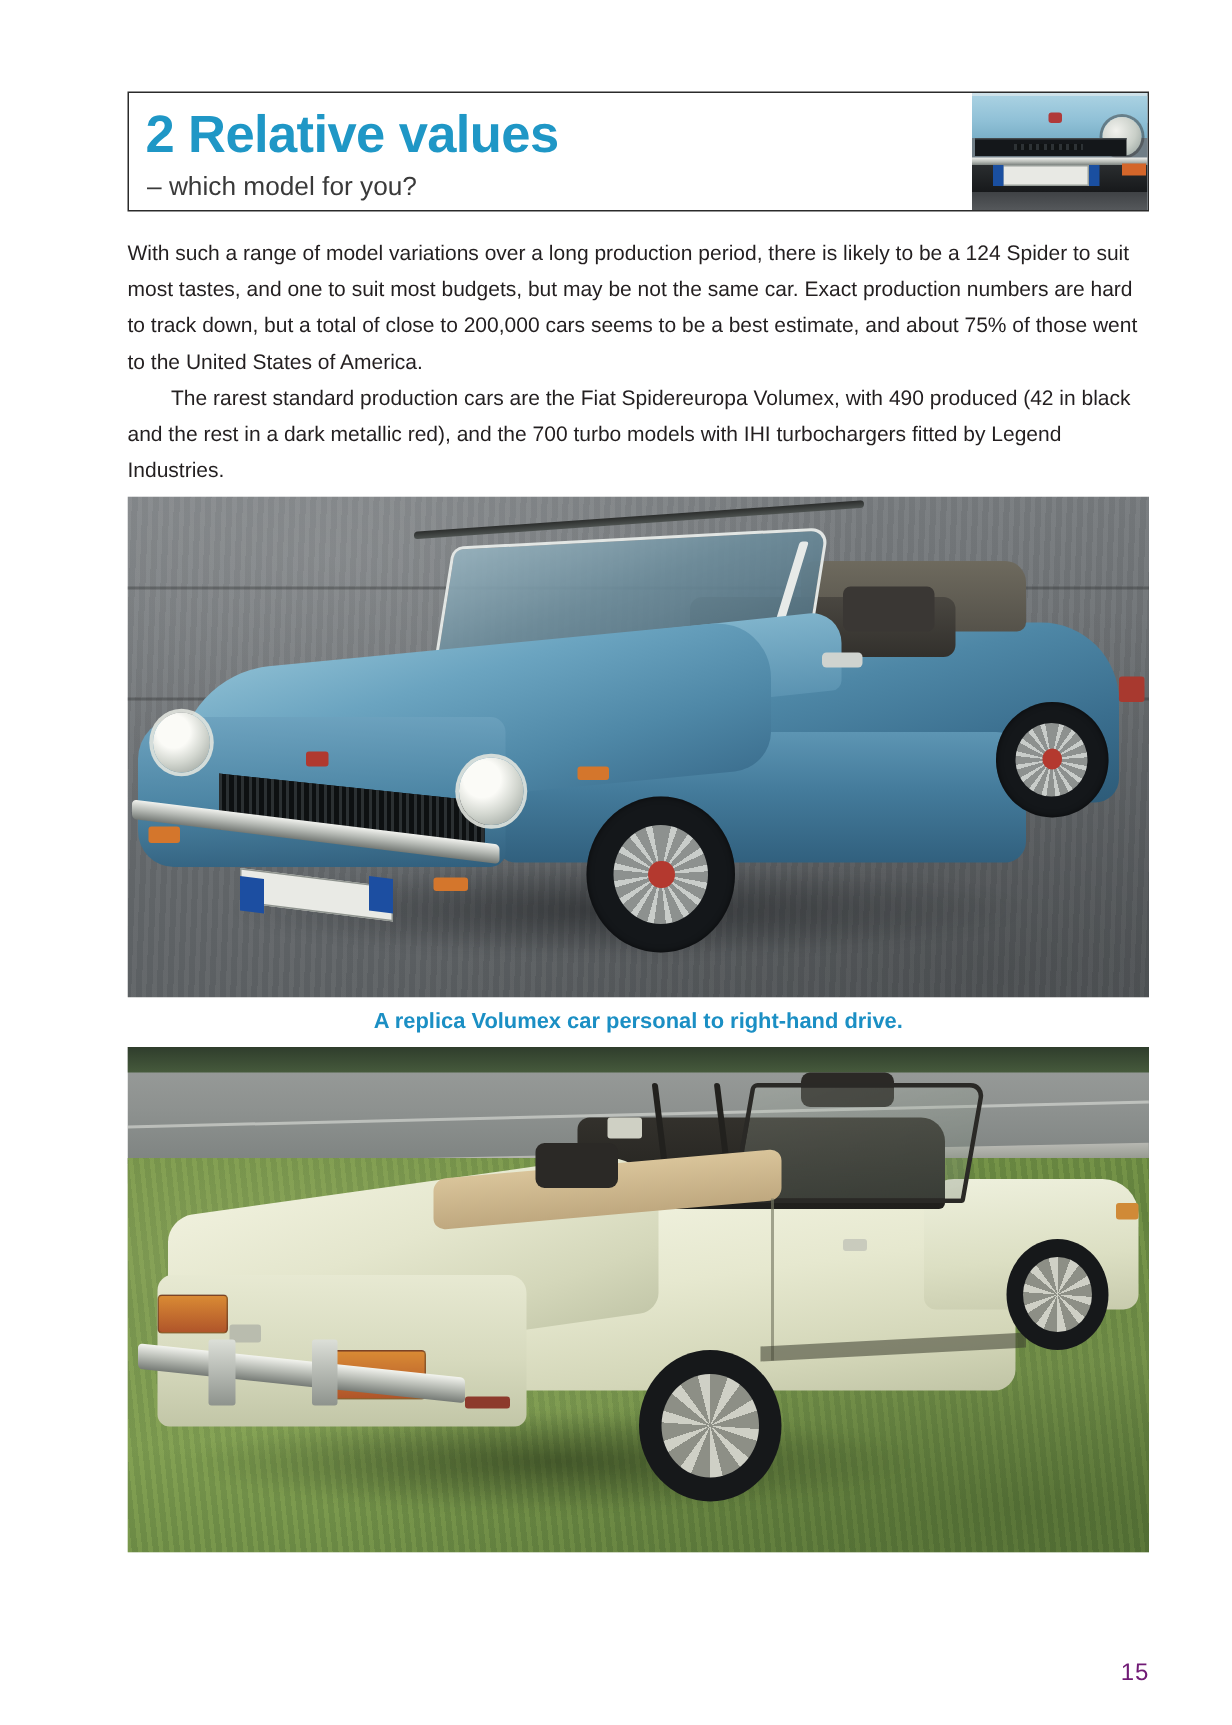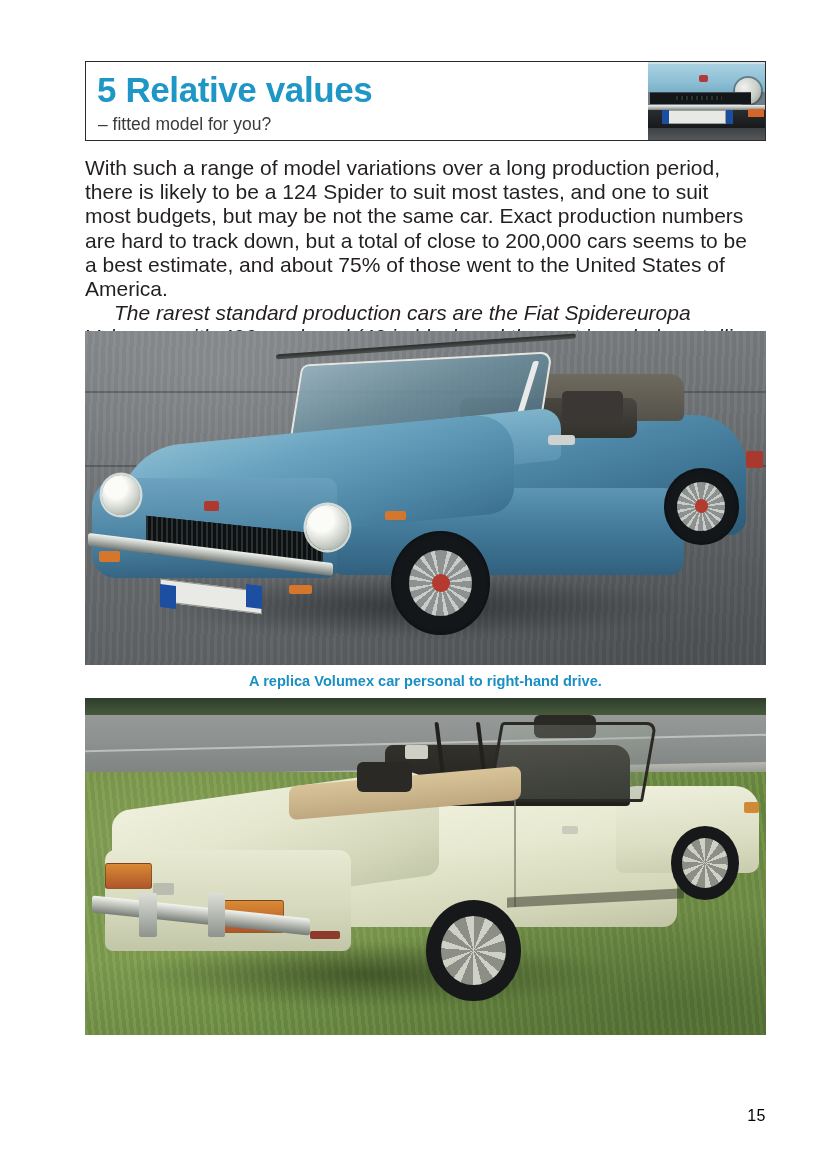--- a/index.html
+++ b/index.html
@@ -93,27 +93,27 @@
   .thumb-marker   { position:absolute; right:1px; top:60%; width:16px; height:8px; background:#d4662a; }
   .thumb-ground   { position:absolute; left:0; bottom:0; width:100%; height:15%;
                     background: linear-gradient(180deg,#3f4245 0%, #55585b 100%); }
 
   
   .body-copy {
     position: absolute;
     left: 85px;
     top: 156px;
     width: 674px;
-    font-size: 21px;
+    font-size: 14px;
     line-height: 24.2px;
     color: #231f20;
     text-align: left;
   }
   .body-copy p { margin: 0; }
-  .body-copy p.indent { text-indent: 29px; font-style: italic; }
+  .body-copy p.indent { text-indent: 29px; }
 
   
   .photo {
     position: absolute;
     overflow: hidden;
   }
   #photo-one   { left: 85px; top: 331px; width: 681px; height: 334px; }
   #photo-two   { left: 85px; top: 698px; width: 681px; height: 337px; }
 
   
@@ -438,33 +438,33 @@
   }
   #caption-one { top: 672px; }
   #caption-two { top: 1046px; }
 
   
   .folio {
     position: absolute;
     right: 55px;
     top: 1107px;
     font-size: 16px;
-    color: #000000;
+    color: #701a75;
     letter-spacing: 0.5px;
   }
 </style>
 </head>
 <body>
 
 <div class="page">
 
   <div class="header-box">
     <div class="header-text">
-      <div class="chapter-title">5 Relative values</div>
-      <div class="chapter-subtitle">– fitted model for you?</div>
+      <div class="chapter-title">2 Relative values</div>
+      <div class="chapter-subtitle">– which model for you?</div>
     </div>
     <div class="header-thumb">
       <div class="thumb-sky"></div>
       <div class="thumb-body"></div>
       <div class="thumb-badge"></div>
       <div class="thumb-headlamp"></div>
       <div class="thumb-grille"></div>
       <div class="thumb-chrome"></div>
       <div class="thumb-valance"></div>
       <div class="thumb-plate"></div>

